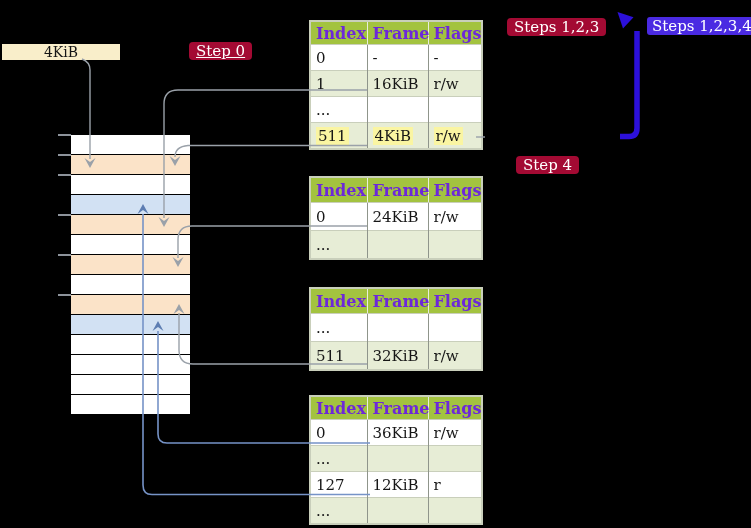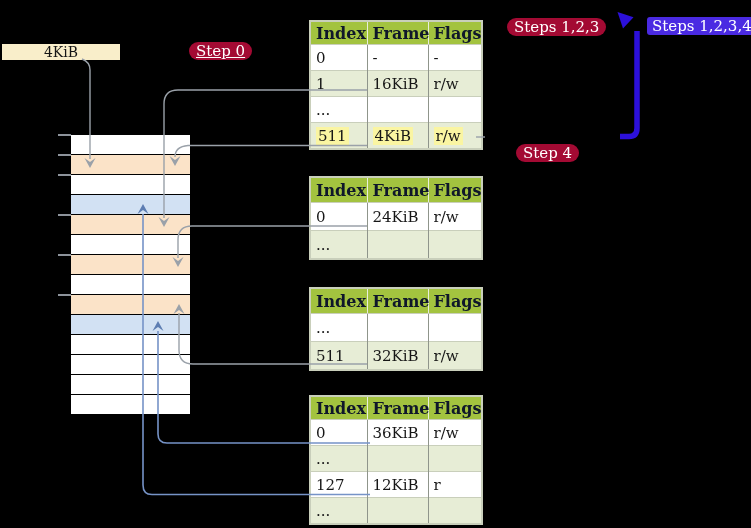--- a/index.html
+++ b/index.html
@@ -9,38 +9,38 @@
   }
   
   .mem-label{
     position:absolute;left:2px;top:44px;width:118px;height:16px;
     background:var(--label-cream,#f9eeca);color:#151515;
     font-size:14px;line-height:16px;text-align:center;
   }
   
   .badge{
     position:absolute;background:var(--badge-red,#a30a33);color:#fff;
-    font-size:15px;line-height:18px;padding:0 7px;border-radius:9px;
+    font-size:15px;line-height:18px;padding:0 7px;border-radius:4px;
     white-space:nowrap;
   }
   .badge.purple{background:var(--badge-purple,#4a2ae2);border-radius:3px;padding:0 5px;}
   
   .memcol{position:absolute;left:71px;top:135px;width:119px;}
   .memrow{height:19px;margin-bottom:1px;background:#fff;}
   .c-white{background:#ffffff;}
   .c-peach{background:var(--mem-peach,#fbe3c8);}
   .c-blue{background:var(--mem-blue,#d2e1f3);}
   .tick{position:absolute;left:58px;width:13px;height:2px;background:#8d939b;}
   
   table.pt{
     position:absolute;border-collapse:collapse;table-layout:fixed;width:172px;
     border:2px solid #c9cfbb;background:#fff;
   }
   table.pt th{
-    background:var(--table-header-green,#a3c33f);color:#0f172a;font-weight:bold;
+    background:var(--table-header-green,#a3c33f);color:#6d28d9;font-weight:bold;
     font-size:16px;text-align:left;padding:0 0 0 5px;
     border-right:1px solid #e8eedd;border-bottom:1px solid #c9cfbb;
   }
   table.pt td{
     font-size:15px;color:#161616;padding:0 0 0 5px;background:#fff;
     border-right:1px solid #8f958b;border-top:1px solid #c9cfbb;
     overflow:hidden;white-space:nowrap;
   }
   table.pt tbody tr:nth-child(even) td{background:var(--table-row-green,#e7edd6);}
   table.pt col.c1{width:57px} table.pt col.c2{width:61px} table.pt col.c3{width:54px}
@@ -54,21 +54,21 @@
 </style>
 </head>
 <body>
 
 <div id="stage">
 
   <div class="mem-label">4KiB</div>
 
   <div class="badge" style="left:189px;top:42px;text-decoration:underline;">Step 0</div>
   <div class="badge" style="left:507px;top:18px;">Steps 1,2,3</div>
-  <div class="badge" style="left:516px;top:144px;">Step 4</div>
+  <div class="badge" style="left:516px;top:156px;">Step 4</div>
   <div class="badge purple" style="left:647px;top:17px;">Steps 1,2,3,4</div>
 
   <div class="memcol">
     <div class="memrow c-white"></div>
     <div class="memrow c-peach"></div>
     <div class="memrow c-white"></div>
     <div class="memrow c-blue"></div>
     <div class="memrow c-peach"></div>
     <div class="memrow c-white"></div>
     <div class="memrow c-peach"></div>

